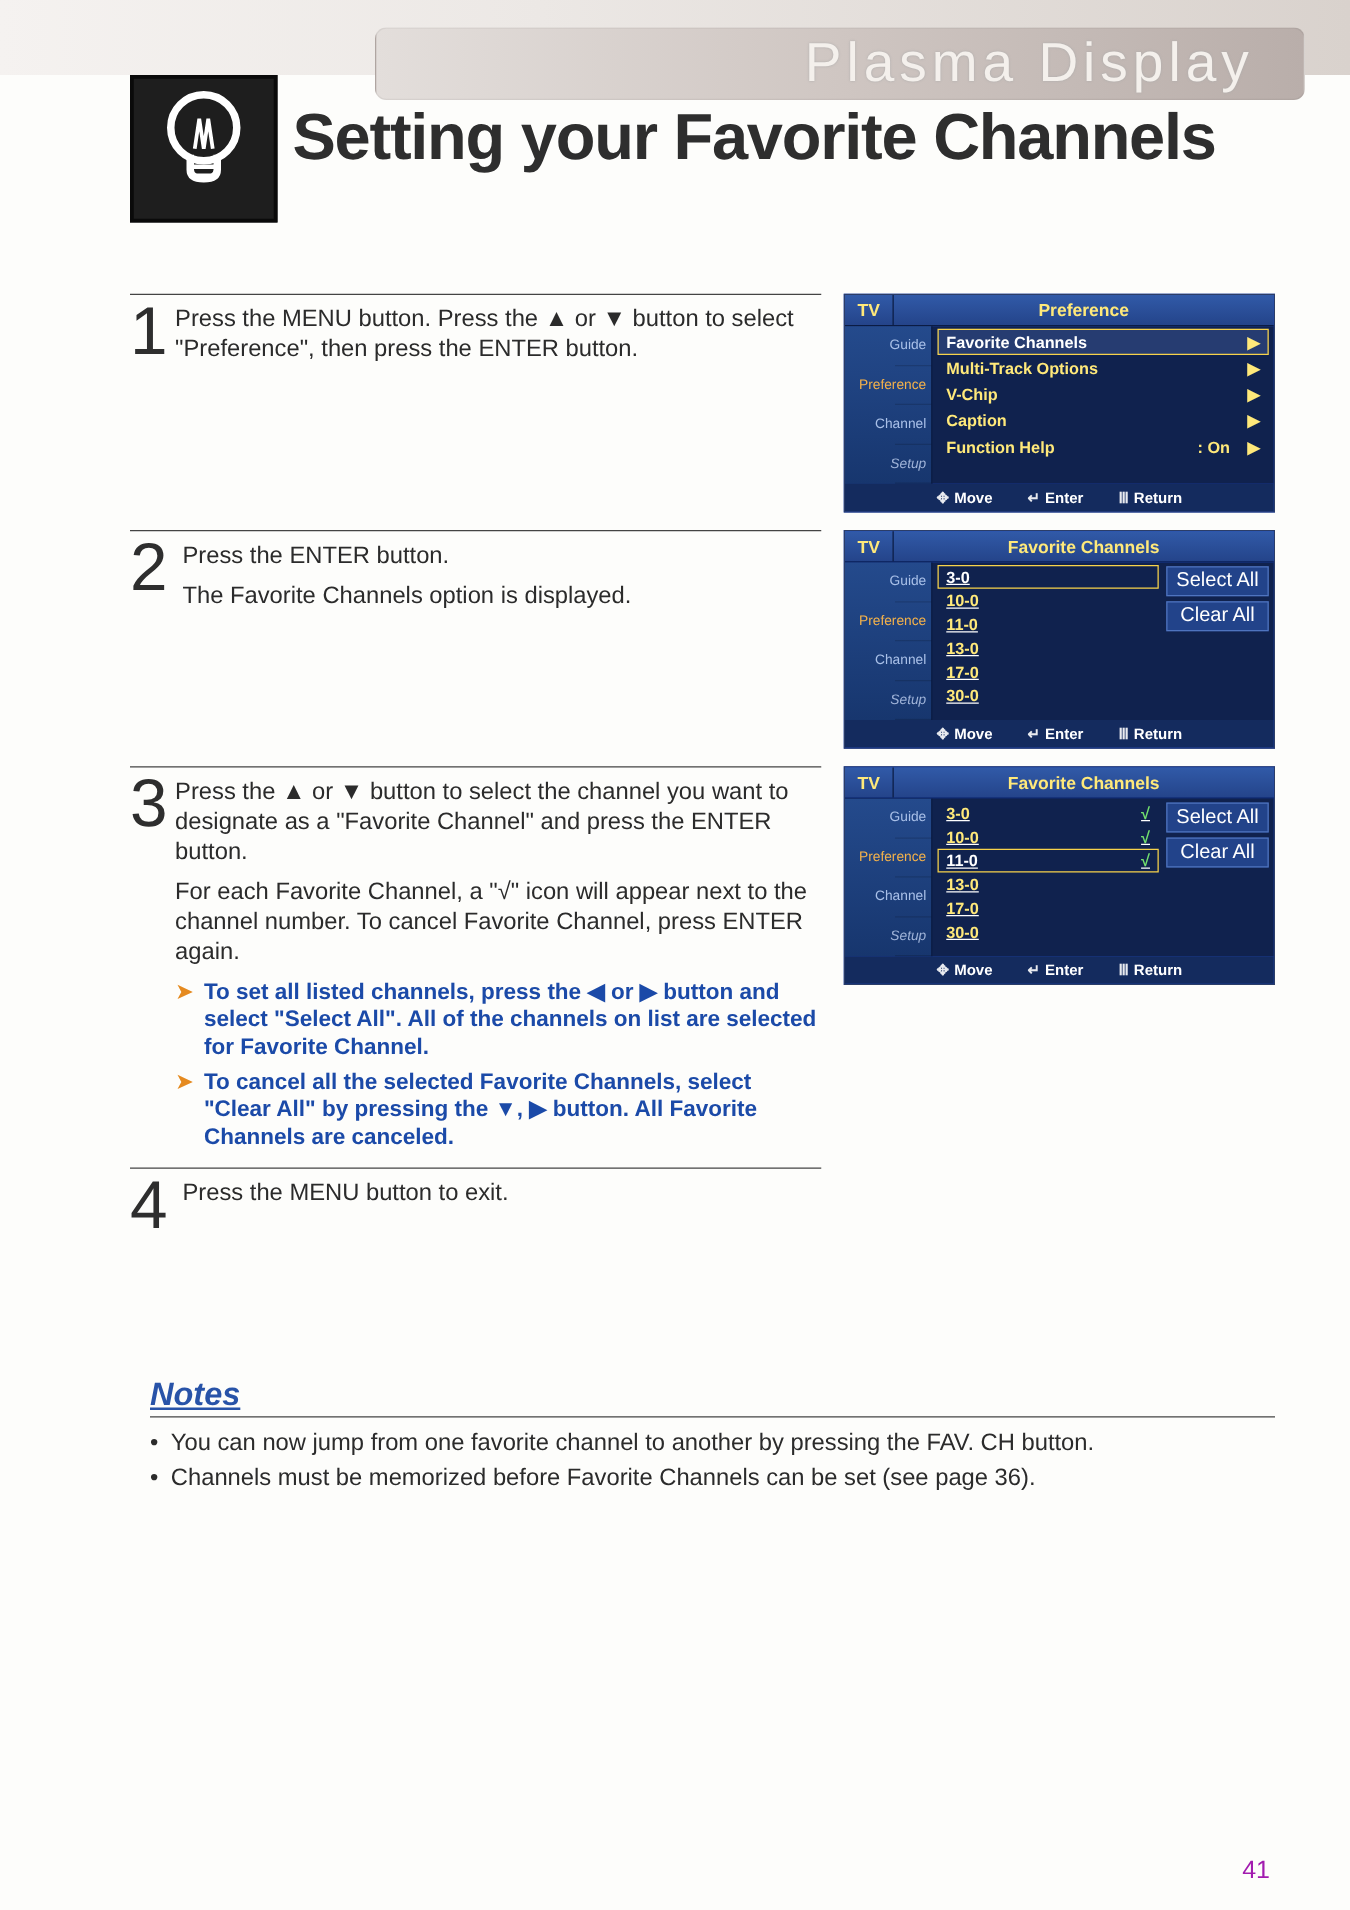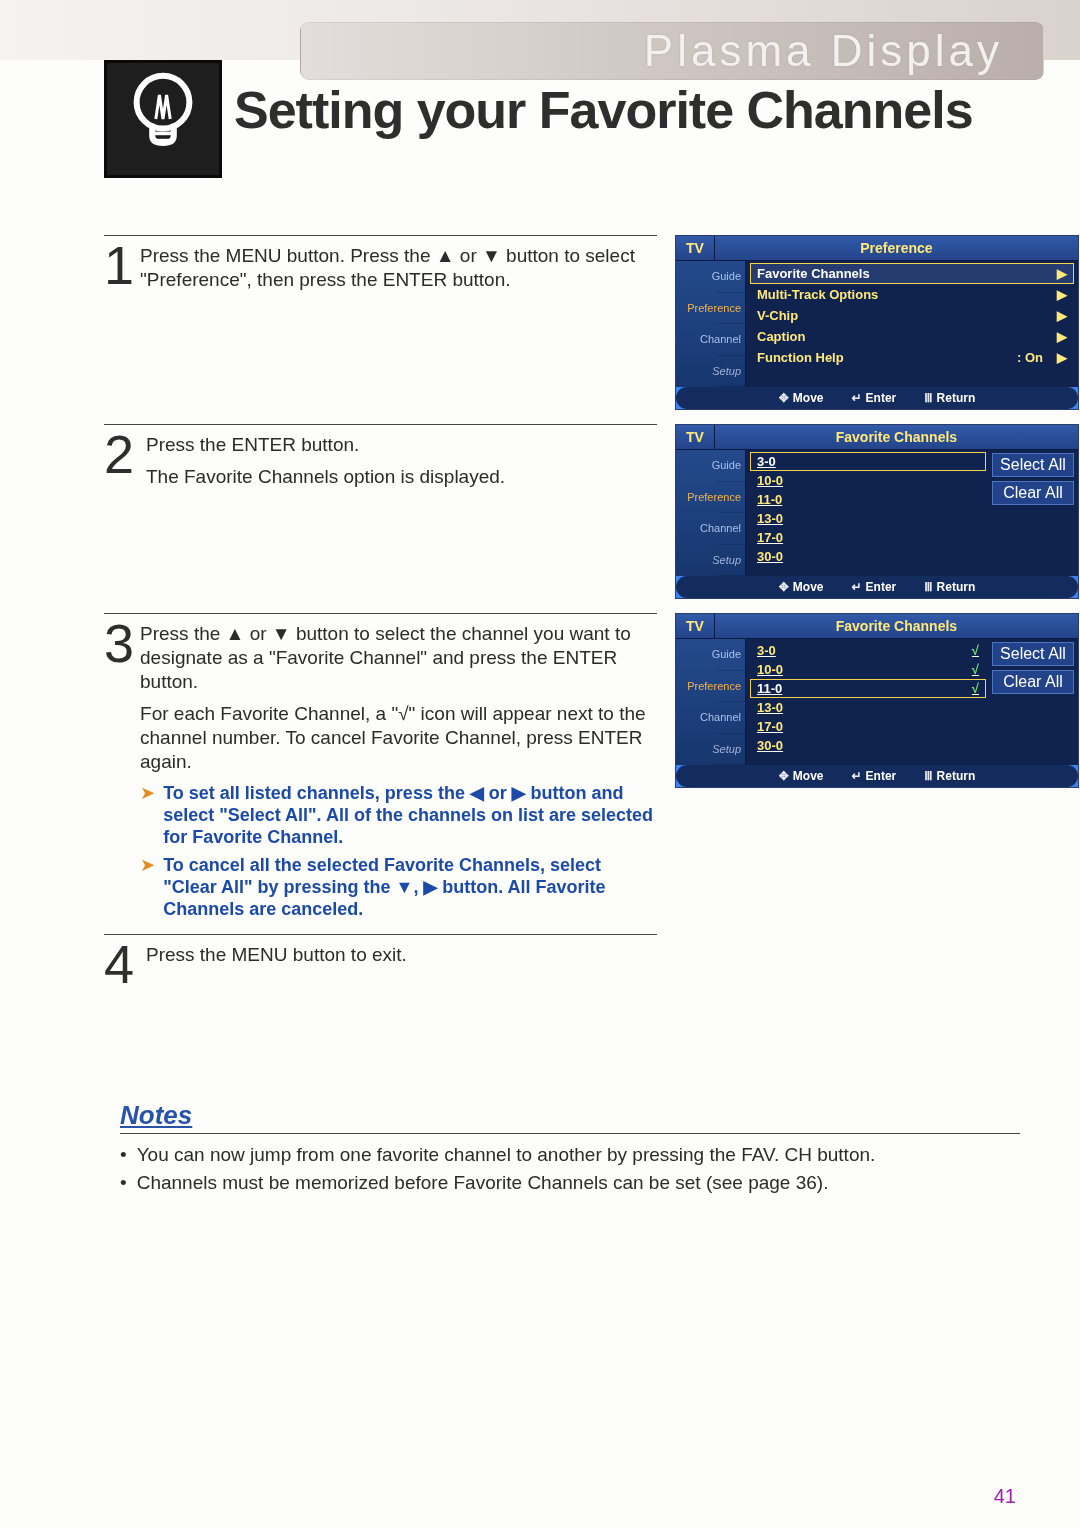--- a/index.html
+++ b/index.html
@@ -76,21 +76,21 @@
     font-family: "Futura", Arial, sans-serif; color: #2e2e2e;
     width: 36px;
   }
   .step-text { font-size: 19px; line-height: 24px; color: #2b2b2b; padding-top: 2px; }
   .step-text p { margin-bottom: 8px; }
   .tip { display: flex; gap: 8px; margin-top: 6px; }
   .tip-arrow { color: #e58a1f; font-size: 18px; line-height: 22px; }
   .tip-text { color: #1b4aa8; font-size: 18px; line-height: 22px; font-style: normal; font-weight: 600; }
   .screen { width: 345px; flex-shrink: 0; }
   .osd {
-    width: 404px; border: 1px solid #2b3d68; background: #3b82f6;
+    width: 345px; border: 1px solid #2b3d68; background: #1d4ed8;
     font-family: Arial, sans-serif; font-size: 14px; color: #fff;
   }
   .osd-head {
     display: flex; background: linear-gradient(#315aa8,#24448a);
     border-bottom: 1px solid #0b1c44;
   }
   .osd-head .tv {
     padding: 4px 10px; font-weight: 700; color: #ffe97a;
     border-right: 1px solid #0b1c44;
   }
@@ -128,21 +128,21 @@
   }
   .ch-item.sel { border: 1px solid #f7d34b; color: #fff; }
   .check { color: #72e06e; font-weight: 900; }
   .side-btns { width: 82px; display: flex; flex-direction: column; gap: 4px; padding-top: 1px; }
   .sbtn {
     font-size: 16px; text-align: center; background: #22438a;
     border: 1px solid #4f74bf; color: #fff; padding: 2px 0;
   }
   .osd-foot {
     display: flex; justify-content: center; gap: 28px;
-    background: #142b5e; padding: 4px 0; font-size: 12px; font-weight: 700; border-radius: 11px;
+    background: #142b5e; padding: 4px 0; font-size: 12px; font-weight: 700;
   }
   .osd-foot span { color: #fff; }
   .osd-foot .ficon { color: #fff; margin-right: 4px; opacity: .9; }
   .notes-section {
     position: absolute;
     left: 120px; right: 60px; top: 1100px;
   }
   .notes-head {
     font-style: italic; color: #2853a8; font-size: 26px;
     border-bottom: 1px solid #444; padding-bottom: 2px; margin-bottom: 10px;

